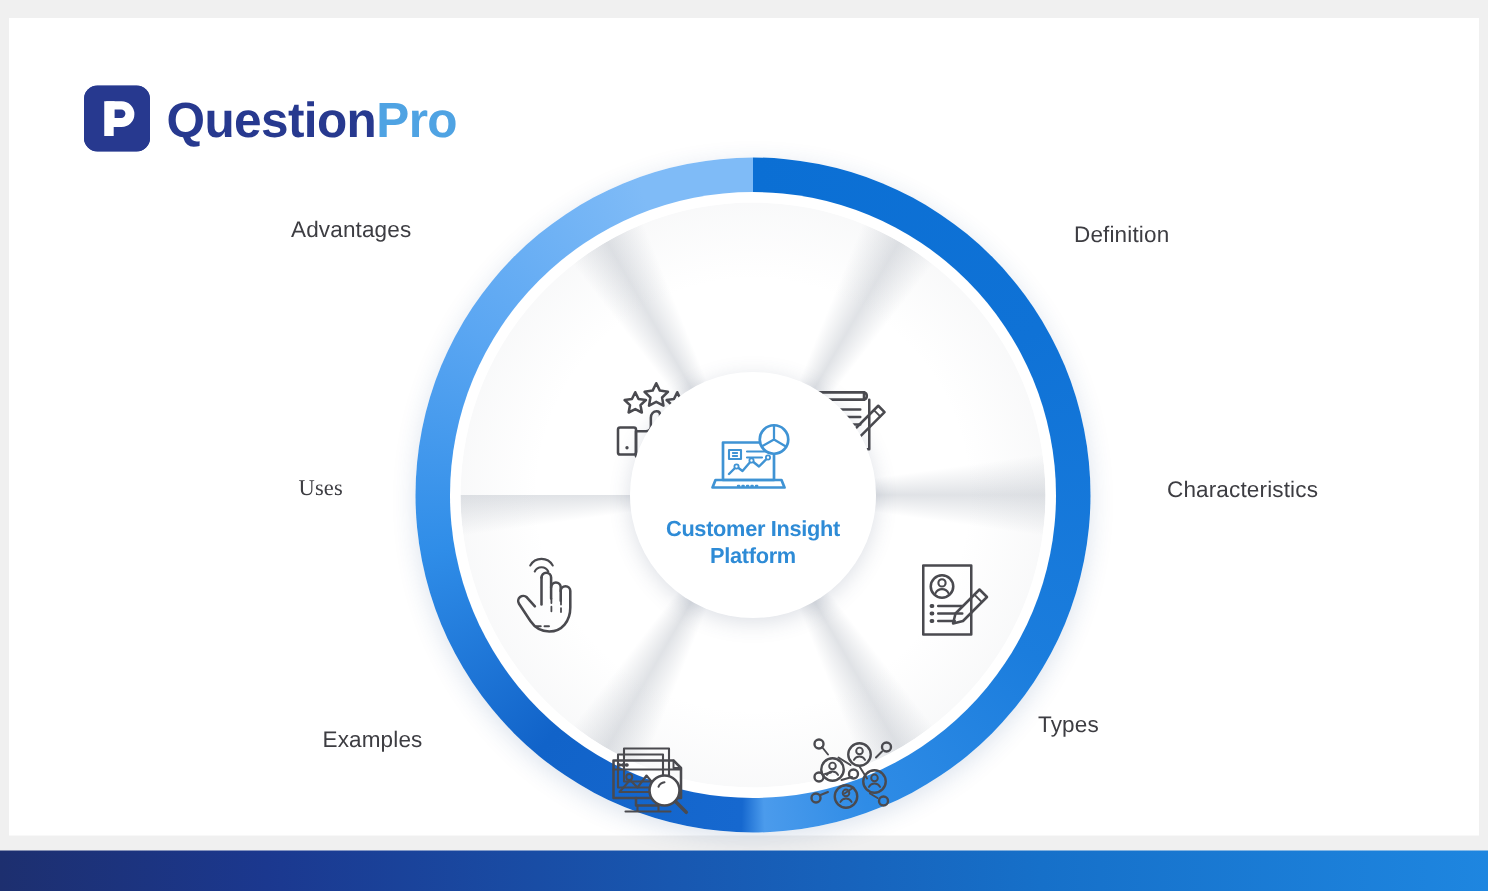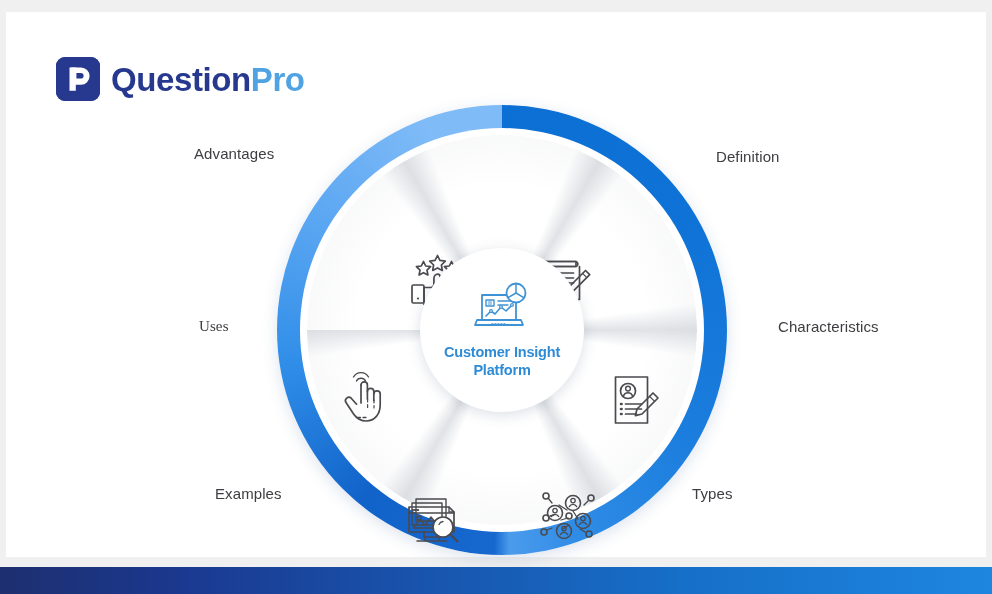--- a/index.html
+++ b/index.html
@@ -337,21 +337,21 @@
 Platform</div>
       </div>
     </div>
 
     <div class="wheel-label" style="left:188px; top:133px;">Advantages</div>
 
     <div class="wheel-label" style="left:686px; top:136px;margin-left:24px;">Definition</div>
 
     <div class="wheel-label" style="left:772px; top:306px;">Characteristics</div>
 
-    <div class="wheel-label" style="left:686px; top:473px;">Types</div>
+    <div class="wheel-label" style="left:686px; top:463px;">Types</div>
 
     <div class="wheel-label" style="left:209px; top:473px;">Examples</div>
 
     <div class="wheel-label" style="left:193px; top:306px;font-family:Liberation Serif, serif;">Uses</div>
 
   </div>
 
   <div id="bottom-bar"></div>
 </div>
 

